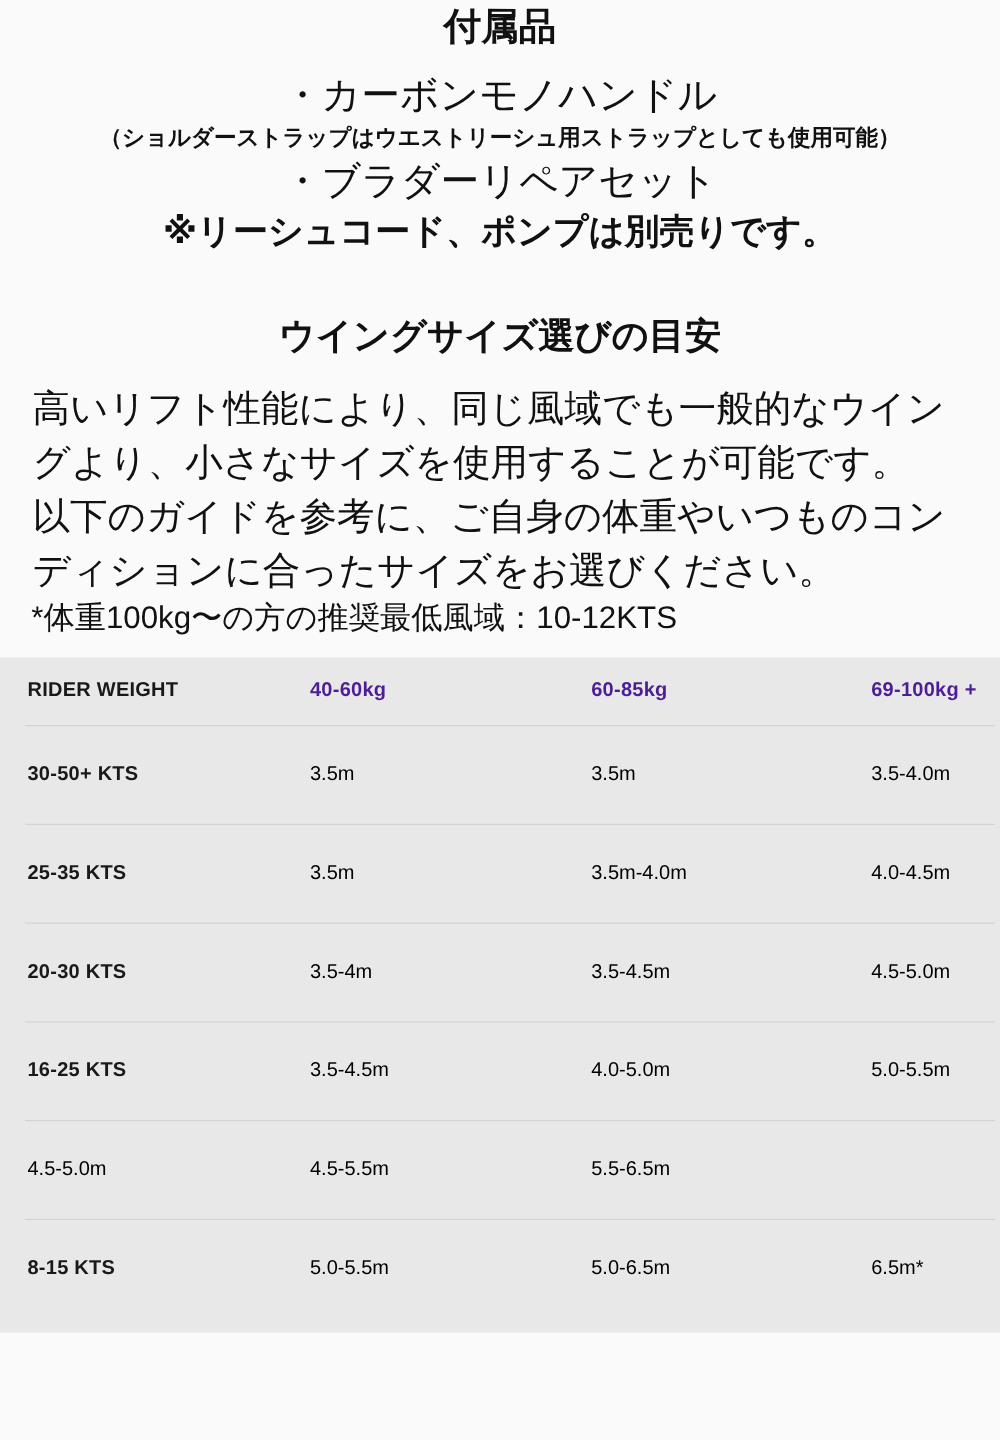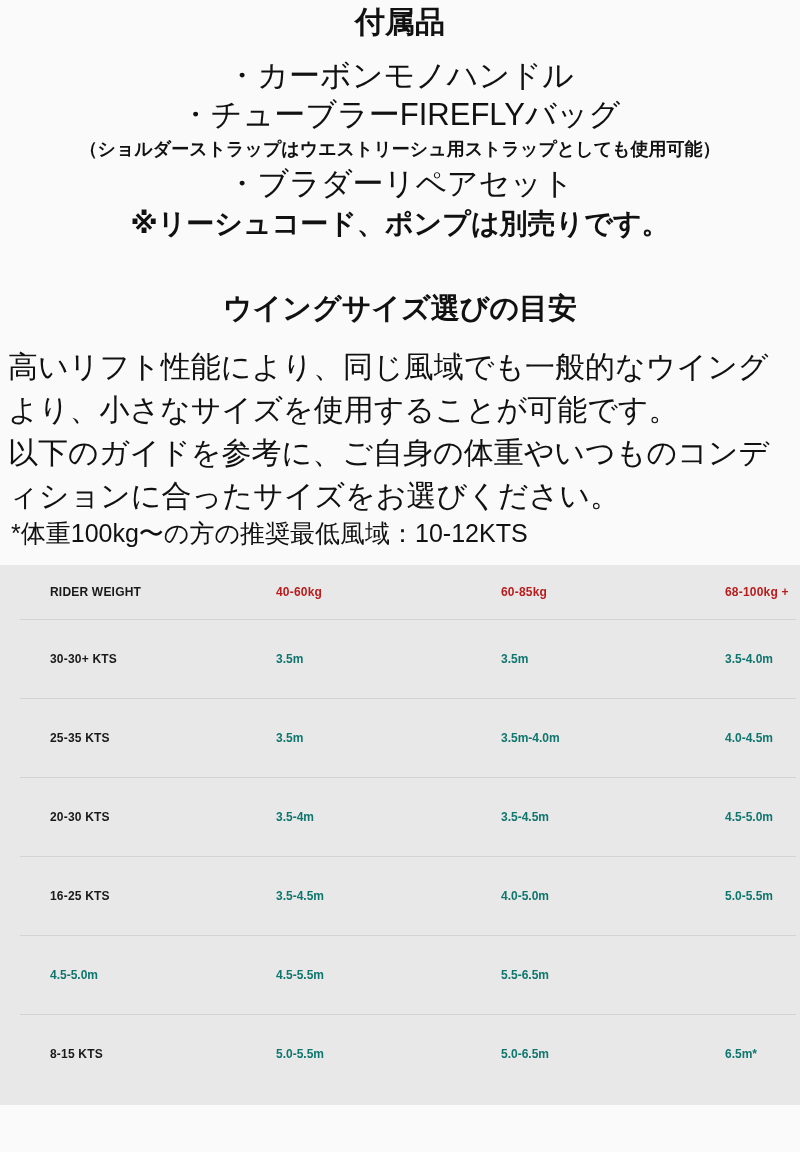--- a/index.html
+++ b/index.html
@@ -31,27 +31,27 @@
   }
 
   
   .sizing-heading {
     margin: 48px 0 0 0;
     text-align: center;
     font-size: 29px; font-weight: 700; line-height: 34px;
   }
   .sizing-desc {
     margin-top: 20px;
-    padding: 0 8px;
+    padding: 0 26px;
     font-size: 30px; font-weight: 400; line-height: 43px;
     text-align: left;
   }
   .sizing-footnote {
     margin-top: 1px;
-    padding: 0 11px;
+    padding: 0 25px;
     font-size: 25px; font-weight: 400; line-height: 30px;
     text-align: left;
   }
 
   
   .size-table {
     margin-top: 17px;
     background: #e8e8e8;
     height: 540px;
   }
@@ -61,61 +61,60 @@
     padding-left: 22px;
     align-items: center;
   }
   .t-row.head { height: 54px; }
   .t-row.data { height: 78px; }
   .t-divider {
     height: 1px;
     background: #d3d3d3;
     margin: 0 4px 0 20px;
   }
-  .t-cell { font-size: 12px; margin-left: 28px; }
-  .t-cell.colhead { font-weight: 700; color: #b91c1c; letter-spacing: 0.2px; }
+  .t-cell { font-size: 16px; }
+  .t-cell.colhead { font-weight: 700; color: #4c1d95; letter-spacing: 0.2px; }
   .t-cell.rowlabel { font-weight: 700; color: #191919; letter-spacing: 0.2px; }
-  .t-cell.value { font-weight: 700; color: #0f766e; }
+  .t-cell.value { font-weight: 400; color: #000000; }
 </style>
 </head>
 <body>
 
 <div class="page">
 
   <section class="accessories">
     <h1 class="acc-heading">付属品</h1>
     <div class="acc-items">
       <div class="acc-item">・カーボンモノハンドル</div>
-      <div class="acc-item">・チューブラーFIREFLYバッグ</div>
       <div class="acc-bag-note">（ショルダーストラップはウエストリーシュ用ストラップとしても使用可能）</div>
       <div class="acc-item">・ブラダーリペアセット</div>
       <div class="acc-sep-note">※リーシュコード、ポンプは別売りです。</div>
     </div>
   </section>
 
   <section>
     <h2 class="sizing-heading">ウイングサイズ選びの目安</h2>
     <div class="sizing-desc">
       <div>高いリフト性能により、同じ風域でも一般的なウイングより、小さなサイズを使用することが可能です。</div>
       <div>以下のガイドを参考に、ご自身の体重やいつものコンディションに合ったサイズをお選びください。</div>
     </div>
     <div class="sizing-footnote">*体重100kg〜の方の推奨最低風域：10-12KTS</div>
   </section>
 
   <section class="size-table">
     <div class="t-row head">
       <div class="t-cell rowlabel">RIDER WEIGHT</div>
       <div class="t-cell colhead">40-60kg</div>
       <div class="t-cell colhead">60-85kg</div>
-      <div class="t-cell colhead">68-100kg +</div>
+      <div class="t-cell colhead">69-100kg +</div>
     </div>
     <div class="t-divider"></div>
 
     <div class="t-row data">
-      <div class="t-cell rowlabel">30-30+ KTS</div>
+      <div class="t-cell rowlabel">30-50+ KTS</div>
       <div class="t-cell value">3.5m</div>
       <div class="t-cell value">3.5m</div>
       <div class="t-cell value">3.5-4.0m</div>
     </div>
     <div class="t-divider"></div>
 
     <div class="t-row data">
       <div class="t-cell rowlabel">25-35 KTS</div>
       <div class="t-cell value">3.5m</div>
       <div class="t-cell value">3.5m-4.0m</div>

